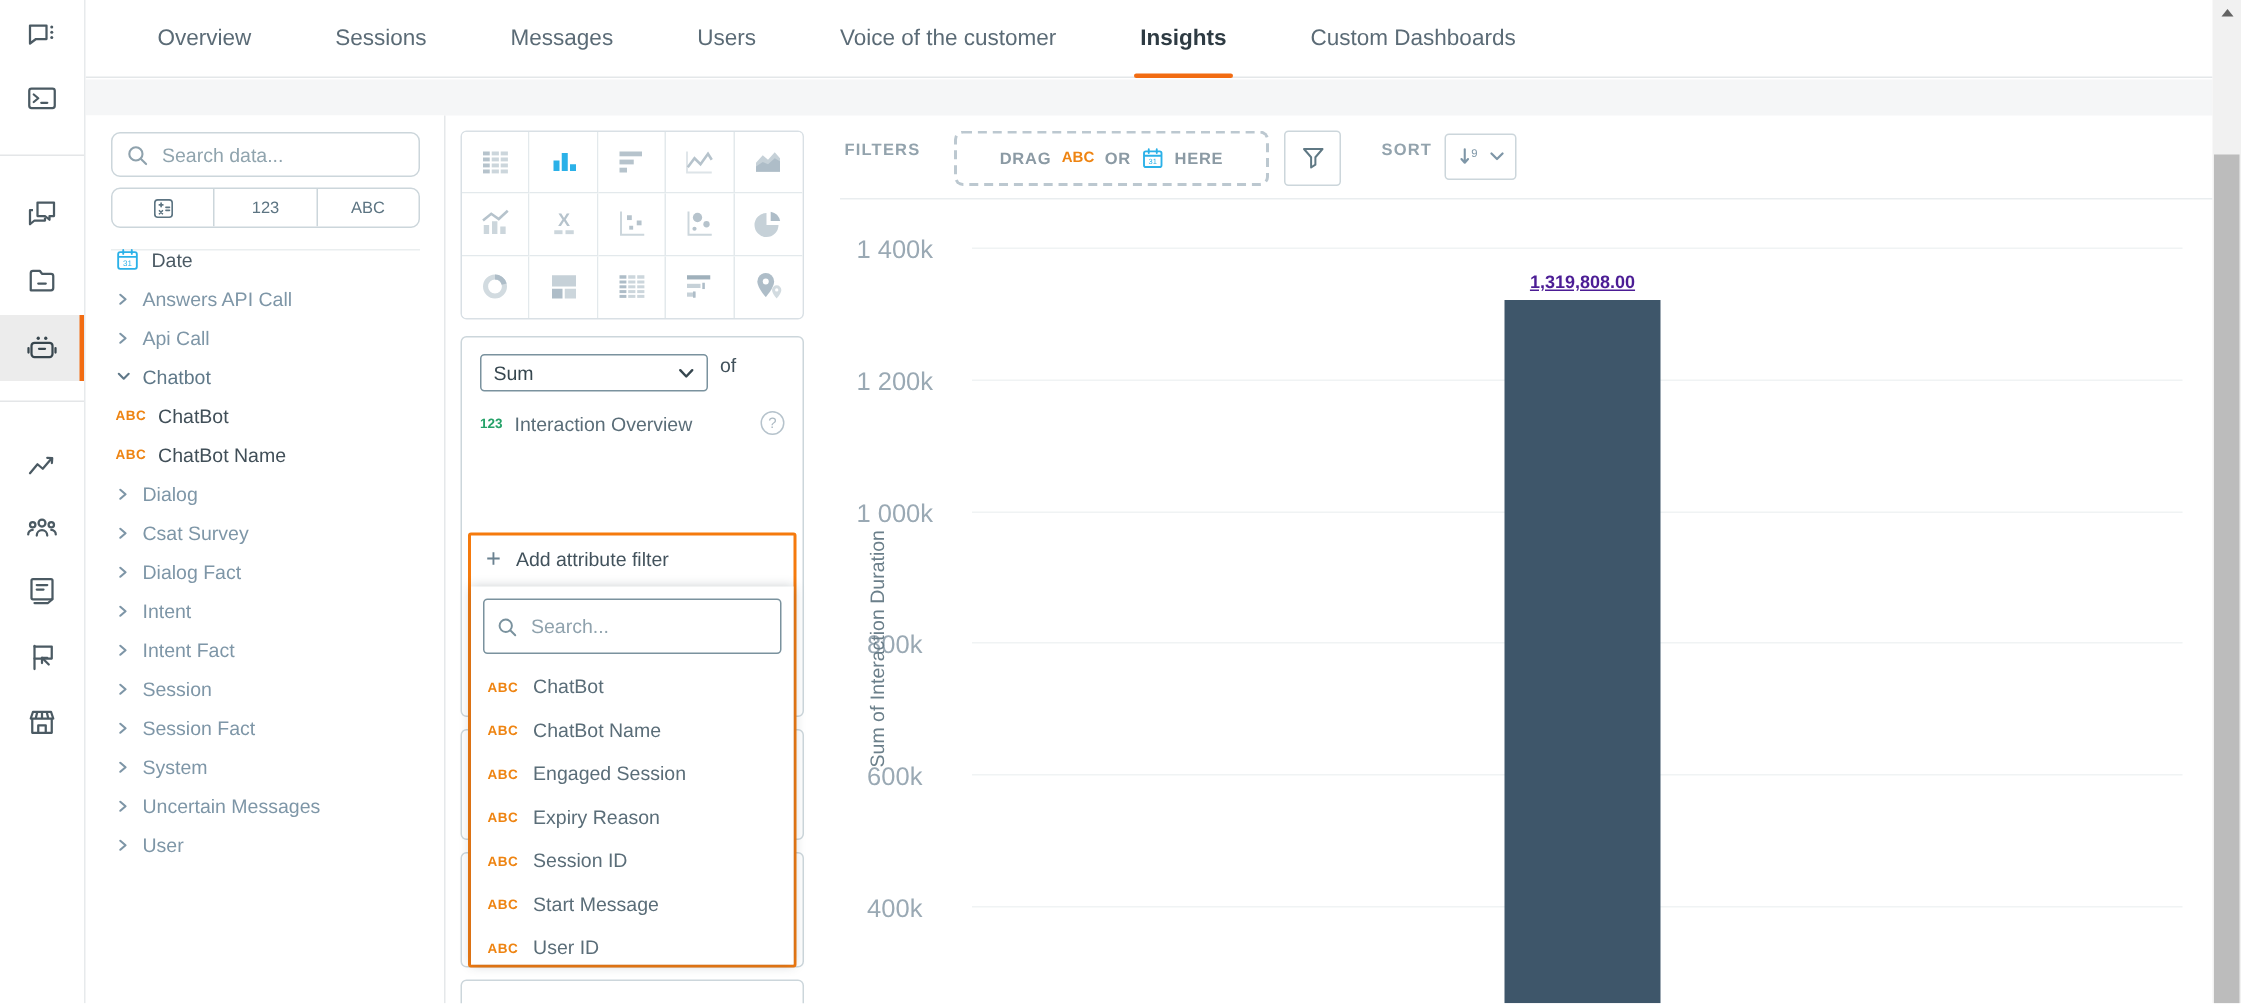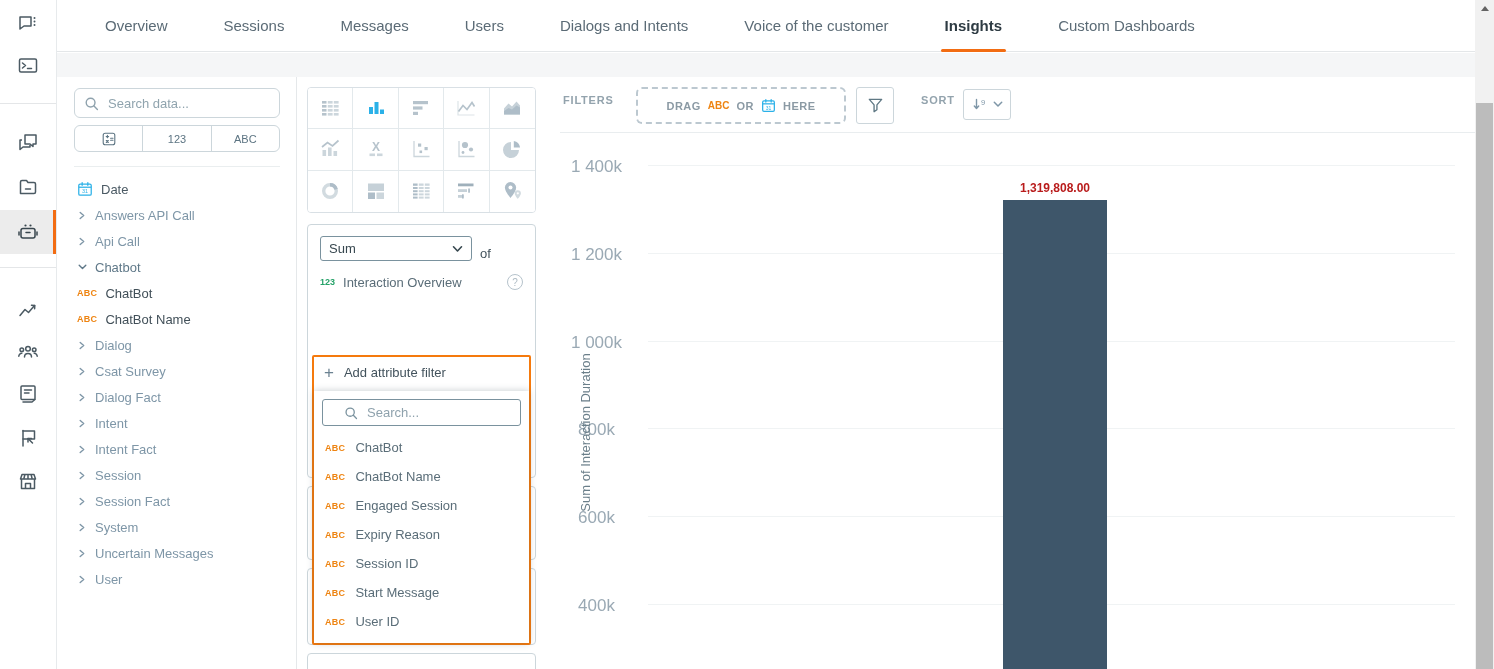--- a/index.html
+++ b/index.html
@@ -26,21 +26,21 @@
   .lpanel{position:absolute;left:57px;top:77px;width:240px;height:592px;background:#fff;border-right:1px solid #e5e8ea;}
   .lsearch{position:absolute;left:17px;top:11px;width:206px;height:30px;border:1px solid #ccd6db;border-radius:6px;
            display:flex;align-items:center;gap:7px;padding:0 9px;background:#fff;}
   .lsearch input,.psearch input{border:none;outline:none;flex:1;font-size:13px;color:#42525c;font-family:"Liberation Sans",sans-serif;background:transparent;min-width:0;}
   .lsearch input::placeholder{color:#90a4ae;}
   .psearch input::placeholder{color:#8fa2ad;}
   .lseg{position:absolute;left:17px;top:48px;width:206px;height:27px;border:1px solid #ccd6db;border-radius:6px;display:flex;overflow:hidden;background:#fff;}
   .seg{flex:1;display:flex;align-items:center;justify-content:center;font-size:11px;color:#5c7482;cursor:pointer;border-right:1px solid #ccd6db;}
   .seg:last-child{border-right:none;}
   .ldiv{position:absolute;left:17px;top:89px;width:206px;height:1px;background:#eaeeef;}
-  .tree{position:absolute;left:0;top:99px;width:100%;text-align:center;}
+  .tree{position:absolute;left:0;top:83px;width:100%;text-align:center;}
   .trow{display:flex;align-items:center;height:26px;padding-left:20px;gap:8px;font-size:13px;cursor:pointer;}
   .trow .chev{display:flex;width:10px;justify-content:center;}
   .trow.grp  .tlabel{color:#7e96a7;}
   .trow.exp  .tlabel{color:#5f7888;}
   .trow.leaf .tlabel{color:#414f58;}
   .trow.date .tlabel{color:#4b5a64;}
   .abc{font-size:9px;font-weight:bold;color:#ee8412;letter-spacing:.3px;}
 
   
   .grid{position:absolute;left:307px;top:87px;width:229px;height:126px;border:1px solid #d9e0e5;border-radius:4px;background:#fff;
@@ -48,58 +48,58 @@
   .gcell{border-right:1px solid #e3e9ec;border-bottom:1px solid #e3e9ec;display:flex;align-items:center;justify-content:center;cursor:pointer;background:#fff;}
   .gcell:nth-child(5n){border-right:none;}
   .gcell:nth-child(n+11){border-bottom:none;}
   .mpanel{position:absolute;left:307px;top:224px;width:229px;height:254px;border:1px solid #ccd6db;border-radius:4px;background:#fff;}
   .mhead{height:30px;border-bottom:1px solid #dfe5e9;display:flex;align-items:center;gap:9px;padding:0 12px;cursor:pointer;}
   .mlabel{font-size:11px;font-weight:bold;letter-spacing:1px;color:#5f7480;}
   .bucket{height:34px;border-bottom:1px solid #dfe5e9;display:flex;align-items:center;gap:8px;padding:0 10px;position:relative;cursor:pointer;}
   .btitle{font-size:13px;font-weight:bold;color:#37474f;}
   .mtag{position:absolute;top:3px;right:7px;font-family:"DejaVu Sans Mono",monospace;font-size:9px;color:#93a7b2;}
   .mbody{padding:11px 12px 0;}
-  .aggrow{display:flex;align-items:flex-end;gap:8px;}
+  .aggrow{display:flex;align-items:flex-start;gap:8px;}
   .select{width:152px;height:25px;border:1px solid #7a929e;border-radius:3px;display:flex;align-items:center;justify-content:space-between;
           padding:0 8px;font-size:13px;color:#37474f;cursor:pointer;background:#fff;}
   .ofword{font-size:13px;color:#42525c;}
   .factrow{display:flex;align-items:center;gap:8px;margin-top:13px;}
   .g123{font-size:9px;font-weight:bold;color:#26a269;}
   .factlabel{font-size:13px;color:#5a6d78;}
   .help{margin-left:auto;width:16px;height:16px;border:1px solid #b6c3cc;border-radius:50%;color:#aebbc4;font-size:10px;
         display:flex;align-items:center;justify-content:center;cursor:pointer;}
   .bgp{position:absolute;left:307px;width:229px;border:1px solid #ccd6db;border-radius:4px;background:#fff;}
 
   .orange{position:absolute;left:312px;top:355px;width:219px;height:290px;border:2px solid #f57a0d;border-radius:2px;background:#fff;z-index:5;}
   .addrow{height:31px;display:flex;align-items:center;gap:10px;padding:0 10px;cursor:pointer;}
   .plus{font-size:17px;color:#6b8291;line-height:1;}
   .addlabel{font-size:13px;color:#42525c;}
   .popup{position:absolute;left:0;right:0;top:34px;bottom:0;background:#fff;box-shadow:0 0 7px rgba(45,65,75,.28);}
-  .psearch{margin:8px 8px 0;height:27px;border:1px solid #7a929e;border-radius:3px;display:flex;align-items:center;gap:7px;padding:0 21px;}
+  .psearch{margin:8px 8px 0;height:37px;border:1px solid #7a929e;border-radius:3px;display:flex;align-items:center;gap:7px;padding:0 8px;}
   .plist{margin-top:7px;}
   .pitem{height:29px;display:flex;align-items:center;gap:10px;padding:0 11px;font-size:13px;color:#5a6d78;cursor:pointer;}
 
   
   .cpanel{position:absolute;left:560px;top:0;width:915px;height:669px;}
   .flabel{position:absolute;left:3px;top:94px;font-size:11px;font-weight:bold;color:#93a3ad;letter-spacing:.8px;}
   .dropzone{position:absolute;left:76px;top:87px;width:210px;height:37px;border:2px dashed #bcc8d0;border-radius:6px;
             display:flex;align-items:center;justify-content:center;gap:7px;cursor:pointer;}
   .dz{font-size:11px;font-weight:bold;color:#8b9aa4;letter-spacing:.5px;}
   .dzabc{font-size:10px;font-weight:bold;color:#ee8412;}
   .funnelbtn{position:absolute;left:296px;top:87px;width:38px;height:37px;border:1px solid #ccd6db;border-radius:3px;
              display:flex;align-items:center;justify-content:center;cursor:pointer;background:#fff;}
   .slabel{position:absolute;left:361px;top:94px;font-size:11px;font-weight:bold;color:#93a3ad;letter-spacing:.8px;}
   .sortbox{position:absolute;left:403px;top:89px;width:48px;height:31px;border:1px solid #ccd6db;border-radius:3px;
            display:flex;align-items:center;justify-content:center;gap:5px;cursor:pointer;background:#fff;}
   .hdivider{position:absolute;left:0;top:132px;width:915px;height:1px;background:#e9edef;}
   #chart-layer{position:absolute;left:0;top:0;width:915px;height:669px;overflow:hidden;}
   .gline{position:absolute;left:88px;width:807px;height:1px;background:#f0f3f4;}
   .tick{position:absolute;left:0;width:73px;text-align:center;font-size:17px;color:#9aa9b4;}
   .bar{position:absolute;left:443px;width:104px;cursor:pointer;}
-  .barlabel{position:absolute;left:423px;width:144px;text-align:center;font-size:12px;font-weight:bold;color:#b91c1c;}
+  .barlabel{position:absolute;left:423px;width:144px;text-align:center;font-size:12px;font-weight:bold;color:#4c1d95;text-decoration:underline;}
   .ytitle{position:absolute;left:-55px;top:425px;width:160px;text-align:center;font-size:13px;color:#6b7f8a;
           transform:rotate(-90deg);white-space:nowrap;}
 
   
   .sbar{position:absolute;left:1475px;top:0;width:19px;height:669px;background:#f1f1f1;z-index:8;}
   .sup{height:17px;display:flex;align-items:center;justify-content:center;cursor:pointer;}
   .sup .tri{width:0;height:0;border-left:4px solid transparent;border-right:4px solid transparent;border-bottom:5px solid #636363;}
   .sthumb{position:absolute;left:1px;right:1px;top:103px;bottom:0;background:#bcbcbc;cursor:pointer;}
 
   svg{display:block;}
@@ -198,23 +198,20 @@
         <span>Overview</span>
       </div>
     <div class="tab">
         <span>Sessions</span>
       </div>
     <div class="tab">
         <span>Messages</span>
       </div>
     <div class="tab">
         <span>Users</span>
-      </div>
-    <div class="tab">
-        <span>Dialogs and Intents</span>
       </div>
     <div class="tab">
         <span>Voice of the customer</span>
       </div>
     <div class="tab active">
         <span>Insights</span>
       </div>
     <div class="tab">
         <span>Custom Dashboards</span>
       </div>

